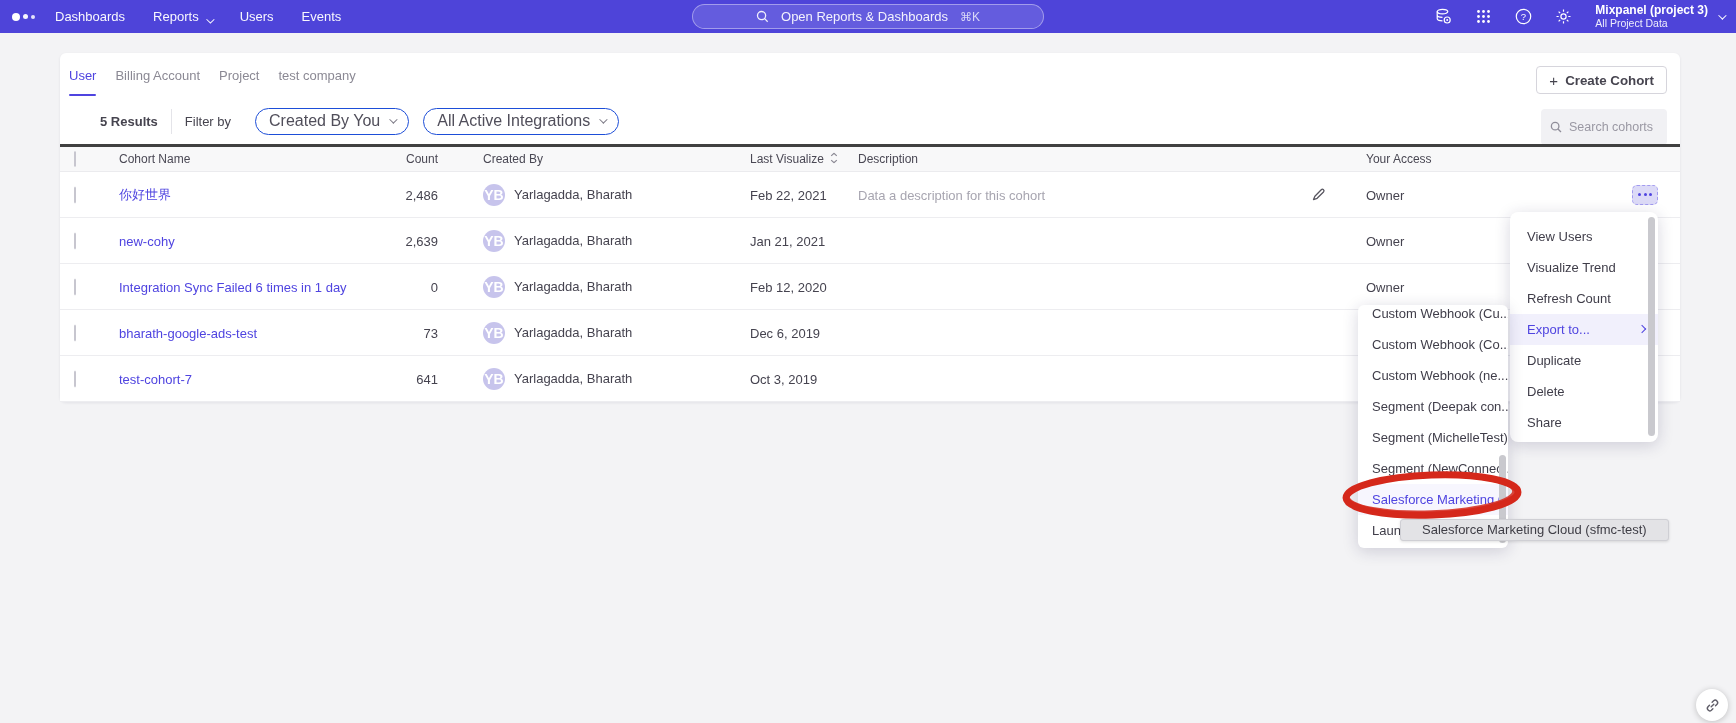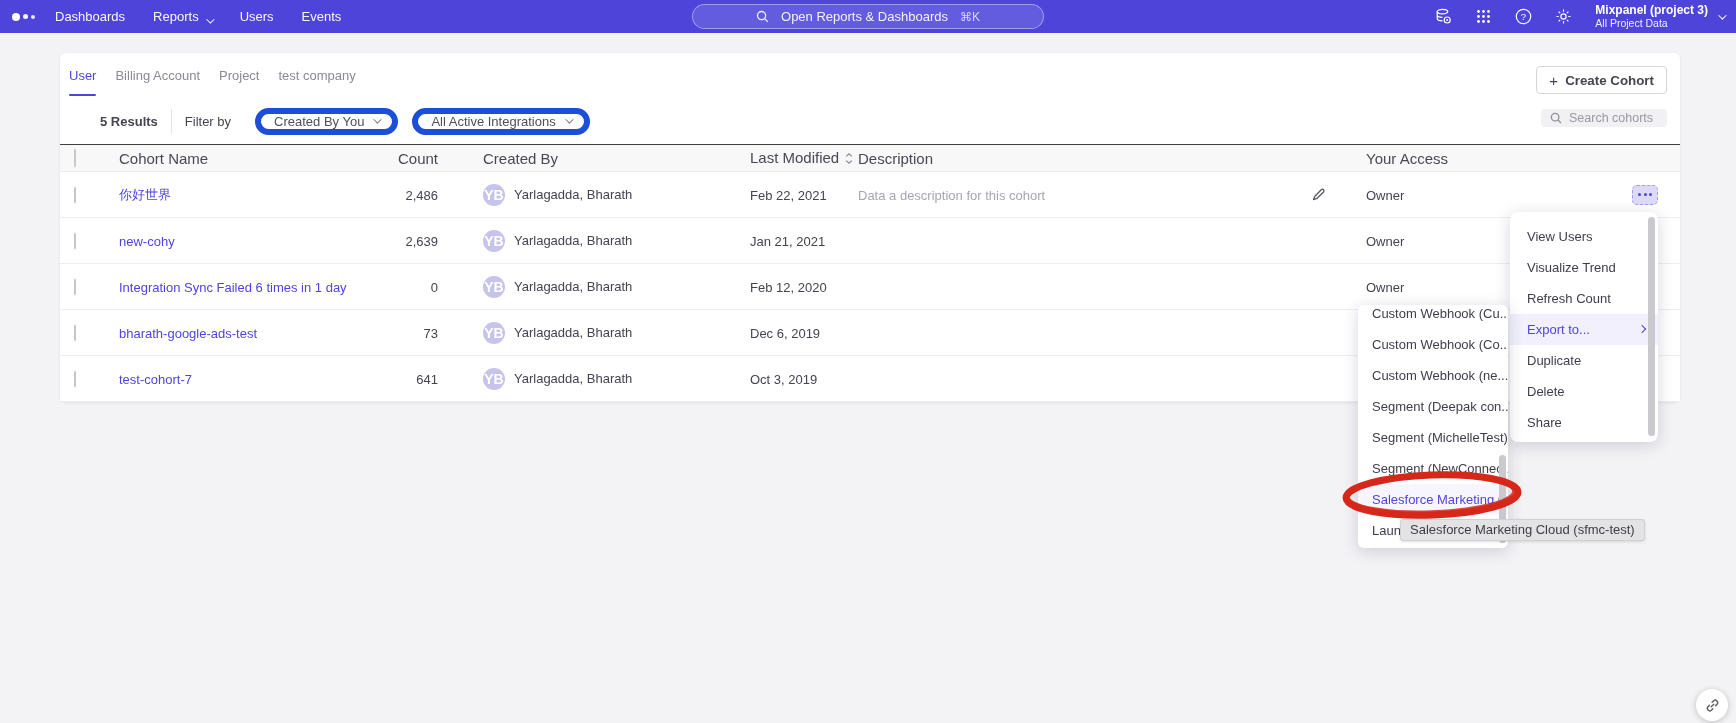--- a/index.html
+++ b/index.html
@@ -47,35 +47,35 @@
     position:absolute; right:13px; top:13px; height:28px; padding:0 12px;
     border:1px solid #d6d5dc; border-radius:4px; background:#fff;
     display:flex; align-items:center; gap:7px; font-weight:600; color:#46444f; cursor:pointer;
   }
   .plus { font-size:15px; font-weight:400; color:#46444f; line-height:1; }
   .filter-row { position:absolute; left:0; top:45px; width:100%; height:46px; display:flex; align-items:center; padding-left:40px; }
   .results { font-weight:600; color:#46444f; }
   .vdiv { width:1px; height:25px; background:#e4e4e9; margin:0 13px; }
   .filter-by { color:#46444f; margin-right:24px; }
   .pill {
-    height:27px; border:6px solid #1d4ed8; border-radius:14px; background:#fff;
+    height:27px; border:1px solid #1d4ed8; border-radius:14px; background:#fff;
     display:flex; align-items:center; gap:9px; padding:0 13px; margin-right:14px;
-    color:#504e5a; cursor:pointer; font-size:13px;
+    color:#504e5a; cursor:pointer; font-size:16px;
   }
   .pill .chev { border-color:#7b7985; }
   .cohort-search {
-    position:absolute; right:13px; top:56px; width:126px; height:18px;
+    position:absolute; right:13px; top:56px; width:126px; height:36px;
     background:#f1f1f4; border-radius:4px; display:flex; align-items:center; gap:7px;
     padding-left:9px; color:#9a98a3; cursor:text; font-size:12.5px;
   }
   
   .thead {
     position:absolute; left:0; top:91px; width:100%; height:28px;
-    background:#f8f8f9; border-top:1px solid #404040; border-bottom:1px solid #ebebee;
-    font-size:15px; color:#4a4854;
+    background:#f8f8f9; border-top:3px solid #404040; border-bottom:1px solid #ebebee;
+    font-size:12px; color:#4a4854;
   }
   .trow { position:absolute; left:0; width:100%; height:46px; border-bottom:1px solid #ededf0; background:#fff; }
   .cell { position:absolute; top:50%; transform:translateY(-50%); white-space:nowrap; }
   .c-check { left:14px; } .c-name { left:59px; } .c-count { left:250px; width:128px; text-align:right; }
   .c-created { left:423px; display:flex; align-items:center; gap:9px; }
   .c-modified { left:690px; } .c-desc { left:798px; } .c-pencil { left:1250px; } .c-access { left:1306px; }
   .c-menubtn { left:1572px; }
   .checkbox { width:16px; height:16px; border:1.5px solid #c7c6cf; border-radius:3px; background:#fff; cursor:pointer; }
   .link { color:#4f44e0; cursor:pointer; }
   .avatar { width:22px; height:22px; border-radius:50%; background:#c7c4ec; color:#fff; font-size:14px; font-weight:700; display:flex; align-items:center; justify-content:center; }
@@ -104,21 +104,21 @@
     background:#fff; border-radius:6px; box-shadow:0 3px 16px rgba(35,30,80,.18); overflow:hidden;
   }
   .submenu-list { margin-top:-7px; }
   .submenu .menu-item { padding-left:14px; padding-right:14px; overflow:hidden; text-overflow:clip; }
   .submenu .menu-item.accent { color:#4f44e0; background:#f7f6fe; }
   .sub-scrollbar { position:absolute; right:2px; top:150px; width:7px; height:88px; background:#c9c9ce; border-radius:4px; cursor:pointer; }
   
   .red-circle { position:absolute; left:1336px; top:466px; z-index:6; pointer-events:none; }
   .tooltip {
     position:absolute; left:1400px; top:519px; height:22px; line-height:20px; z-index:7;
-    background:#e3e3e6; border:1px solid #cfcfd4; border-radius:3px; padding:0 9px;
+    background:#e3e3e6; border:1px solid #cfcfd4; border-radius:3px; padding:0 21px;
     color:#3e3d45; white-space:nowrap; box-shadow:0 1px 3px rgba(0,0,0,.12);
   }
   
   .fab {
     position:absolute; left:1696px; top:689px; width:32px; height:32px; border-radius:50%;
     background:#fff; box-shadow:0 1px 6px rgba(0,0,0,.22); display:flex; align-items:center; justify-content:center;
     color:#5f5d68; cursor:pointer;
   }
 </style>
 </head>
@@ -232,21 +232,21 @@
         <line x1="9.3" y1="9.3" x2="12.8" y2="12.8" stroke="#8f8d99" stroke-width="1.5"></line>
       </svg>
     <span>Search cohorts</span>
   </div>
 
   <div class="thead">
     <span class="cell c-check"><span class="checkbox"></span></span>
     <span class="cell c-name">Cohort Name</span>
     <span class="cell c-count">Count</span>
     <span class="cell c-created">Created By</span>
-    <span class="cell c-modified"><span>Last Modified</span><span class="sort-icon"><svg width="8" height="11" viewBox="0 0 8 11">
+    <span class="cell c-modified"><span>Last Visualize</span><span class="sort-icon"><svg width="8" height="11" viewBox="0 0 8 11">
             <path d="M1.2 3.4 L4 .9 L6.8 3.4" fill="none" stroke="#8a8893" stroke-width="1.2"></path>
             <path d="M1.2 7.6 L4 10.1 L6.8 7.6" fill="none" stroke="#8a8893" stroke-width="1.2"></path>
           </svg></span></span>
     <span class="cell c-desc">Description</span>
     <span class="cell c-access">Your Access</span>
   </div>
 
   <div class="trow" style="top:119px;">
     <span class="cell c-check"><span class="checkbox"></span></span>
     <span class="cell c-name link">你好世界</span>

